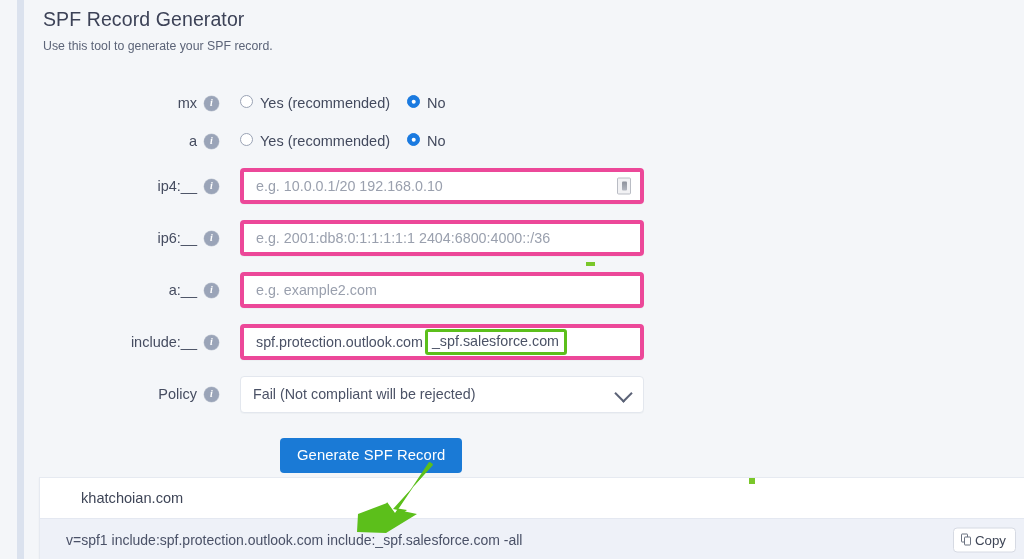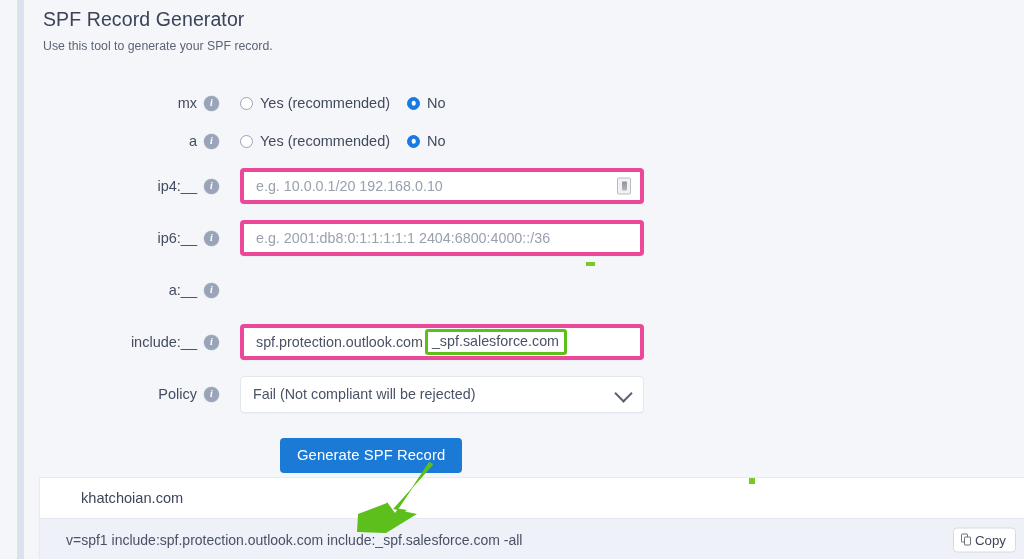--- a/index.html
+++ b/index.html
@@ -115,21 +115,21 @@
   }
 
   
   .radio-group {
     display: flex;
     align-items: center;
     gap: 17px;
   }
   .radio-opt {
     display: flex;
-    align-items: center;
+    align-items: flex-start;
     gap: 7px;
     font-size: 14.5px;
     color: #434a5e;
     cursor: pointer;
   }
   .radio-dot {
     width: 13px;
     height: 13px;
     border-radius: 50%;
     border: 1.3px solid #9aa3b5;
@@ -432,20 +432,25 @@
           <span class="placeholder">e.g. 2001:db8:0:1:1:1:1:1 2404:6800:4000::/36</span>
         </div>
       </div>
     </div>
 
     <div class="row field-row">
       <div class="label-col">
         <span class="label-text">a:__</span>
         <span class="info-icon">i</span>
       </div>
+      <div class="control-col">
+        <div class="text-input">
+          <span class="placeholder">e.g. example2.com</span>
+        </div>
+      </div>
     </div>
 
     <div class="row field-row">
       <div class="label-col">
         <span class="label-text">include:__</span>
         <span class="info-icon">i</span>
       </div>
       <div class="control-col">
         <div class="text-input">
           <span class="include-wrap">

